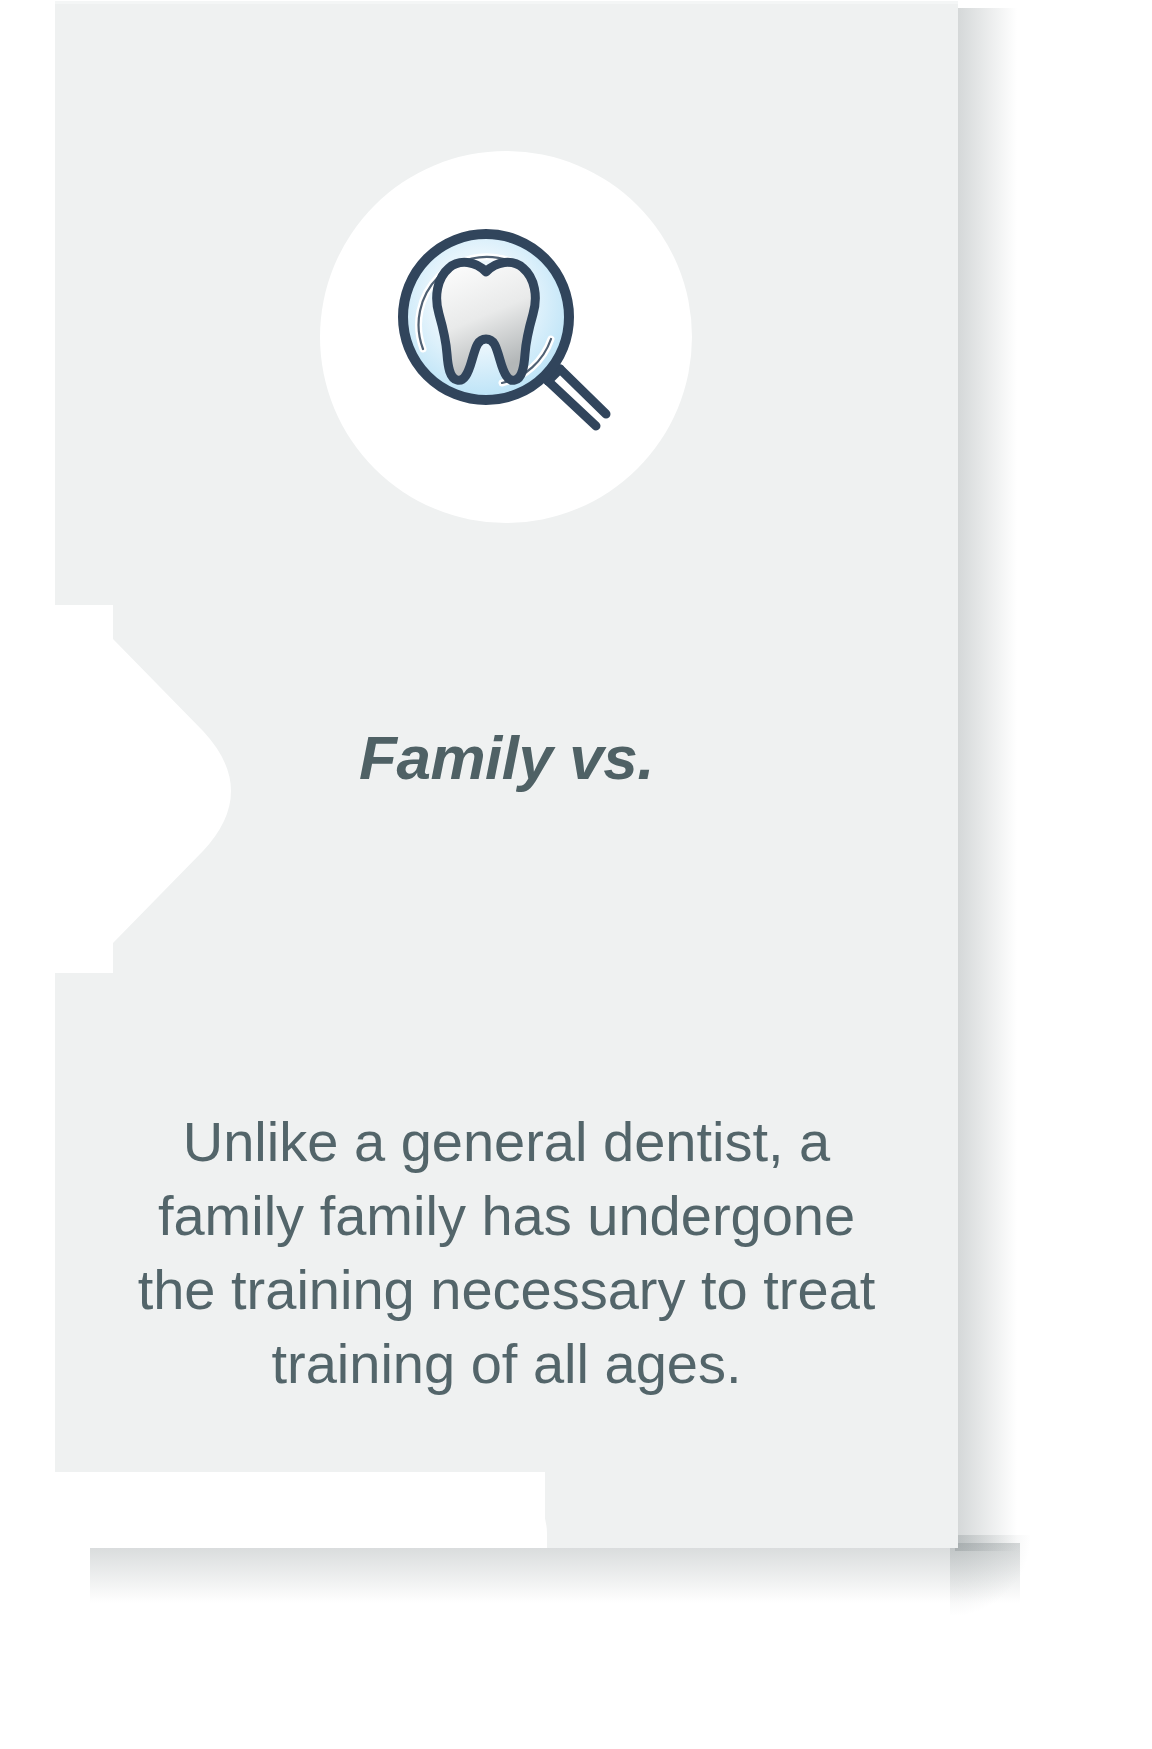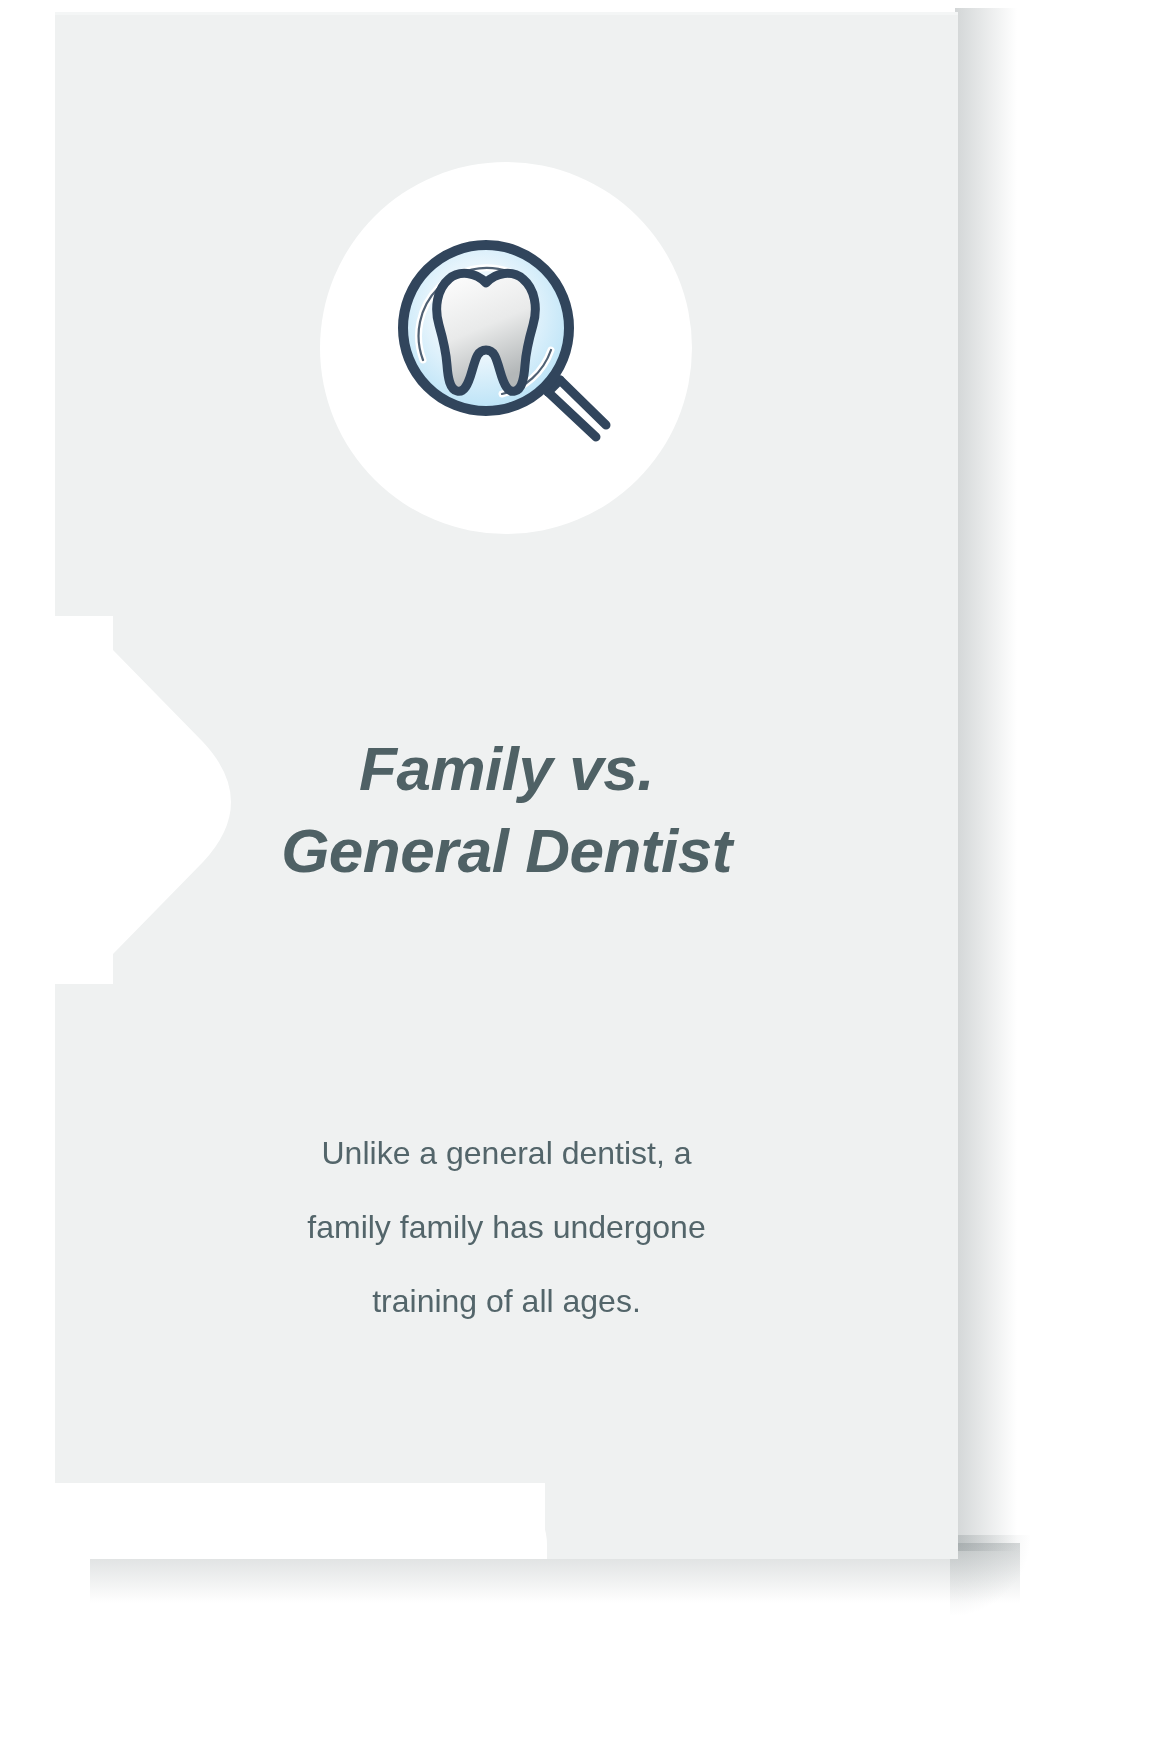--- a/index.html
+++ b/index.html
@@ -44,21 +44,21 @@
     width: 80px;
     height: 80px;
     background: radial-gradient(circle at top left, rgba(120,130,132,0.30), rgba(120,130,132,0.0) 72%);
     pointer-events: none;
   }
 
   
   .card {
     position: absolute;
     left: 55px;
-    top: 12px;
+    top: 1px;
     width: 903px;
     height: 1547px;
     background: #eff1f1;
     overflow: hidden;
   }
 
   
   .card-top-edge {
     position: absolute;
     left: 0; top: 0;
@@ -136,21 +136,21 @@
   
   .body-copy {
     position: absolute;
     left: 55px;
     top: 1104px;
     width: 793px;
     text-align: center;
     font-family: "Liberation Sans", sans-serif;
     font-weight: normal;
     font-style: normal;
-    font-size: 32px;
+    font-size: 56px;
     line-height: 74px;
     color: #53656a;
   }
   .body-copy .line { display: block; white-space: nowrap; }
 </style>
 </head>
 <body>
 
 <div id="stage">
 
@@ -211,23 +211,23 @@
                    C 132 157, 134 147, 135 133
                    C 136 118, 139 107, 143 93
                    C 148 76, 145 57, 133 47
                    C 123 38, 106 40, 96 51 Z" fill="url(#toothGrad)" stroke="#31455c" stroke-width="9" stroke-linejoin="round"></path>
         </svg>
       </span>
     </div>
 
     <div class="title">
       <span class="line">Family vs.</span>
-      <span class="line">General Dentist</span>
     </div>
 
     <div class="body-copy">
       <span class="line">Unlike a general dentist, a</span>
       <span class="line">family family has undergone</span>
+      <span class="line">the training necessary to treat</span>
       <span class="line">training of all ages.</span>
     </div>
 
   </div>
 </div>
 
 </body></html>

